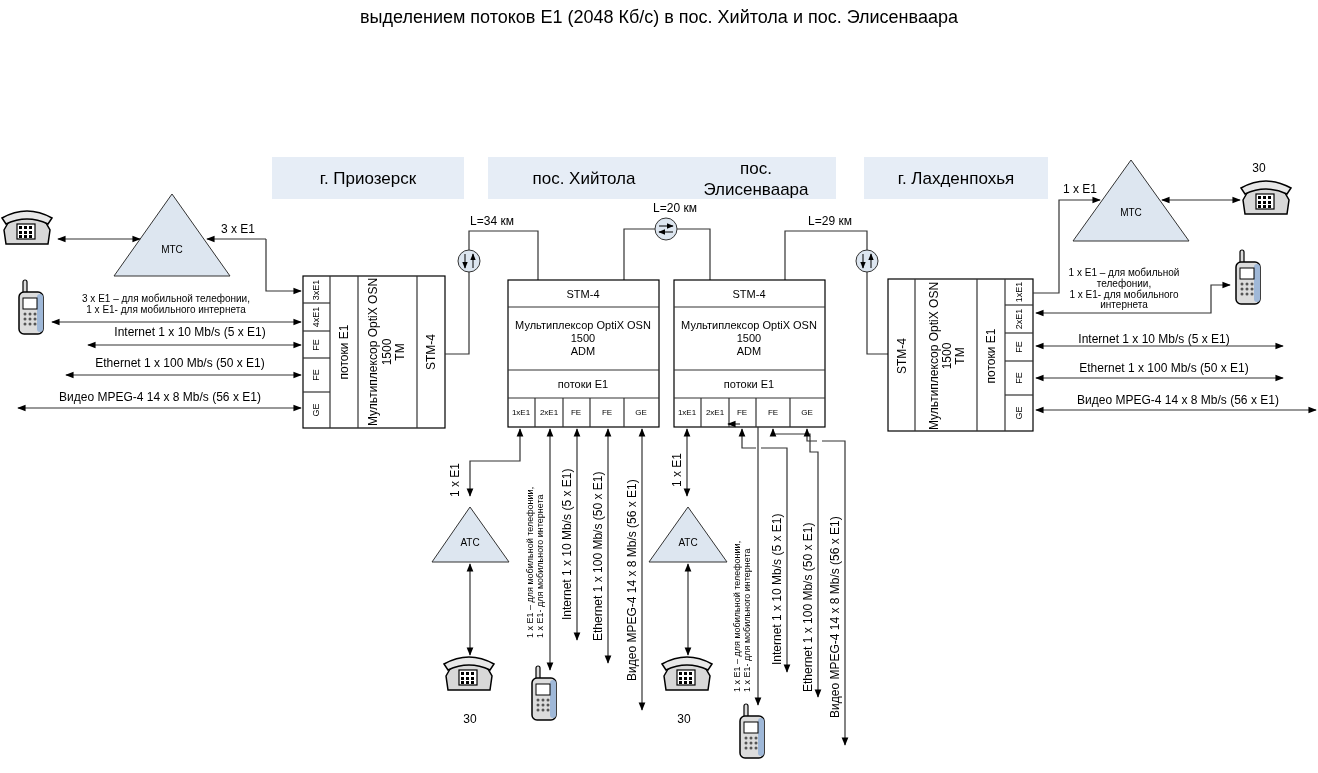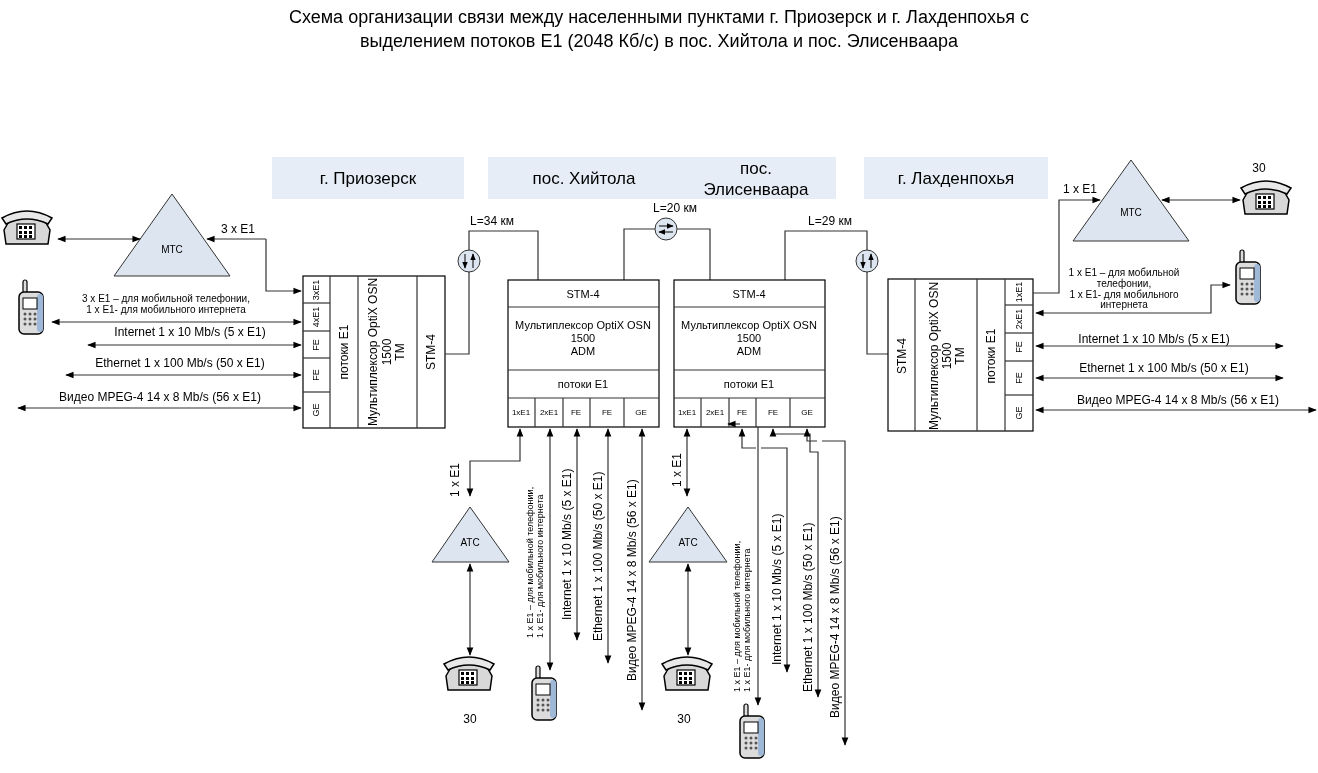--- a/index.html
+++ b/index.html
@@ -10,21 +10,20 @@
   .box { fill:#fff; stroke:#000; stroke-width:1.2; }
   .region { fill:#e6edf6; }
   .line { stroke:#333; stroke-width:1.2; fill:none; }
   .tri { fill:#dde6f0; stroke:#333; stroke-width:1; }
   .amp { fill:#dde6f0; stroke:#333; stroke-width:1; }
 </style>
 </head>
 <body>
 
 <div class="title">
-  <div>Схема организации связи между населенными пунктами г. Приозерск и г. Лахденпохья с</div>
   <div>выделением потоков Е1 (2048 Кб/с) в пос. Хийтола и пос. Элисенваара</div>
 </div>
 
 <svg width="1318" height="773" viewBox="0 0 1318 773">
   <defs>
     <marker id="ah" viewBox="0 0 10 10" refX="9" refY="5" markerWidth="7" markerHeight="7" orient="auto-start-reverse">
       <path d="M0,1 L10,5 L0,9 z" fill="#000"></path>
     </marker>
     <g id="phone">
       <path d="M2,20 L10,6 L40,6 L48,20 L46,34 L4,34 z" fill="#d8d8d8" stroke="#000" stroke-width="1.5"></path>

